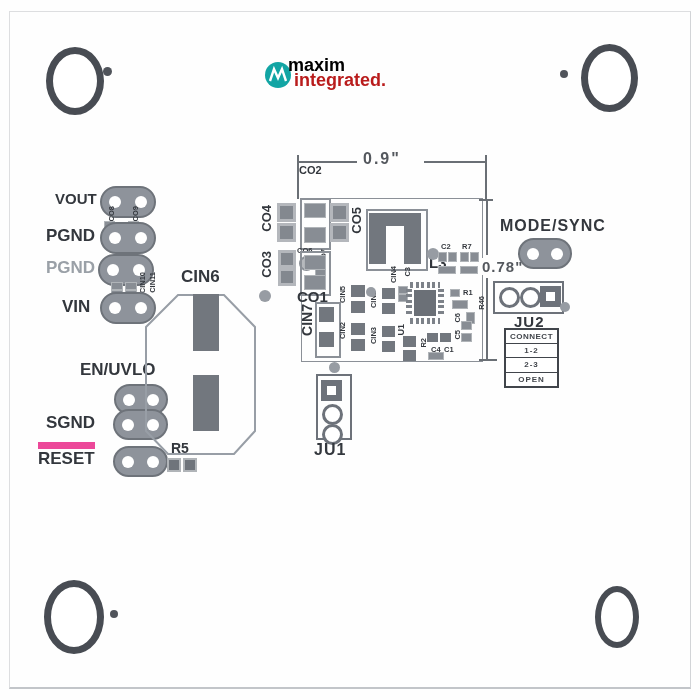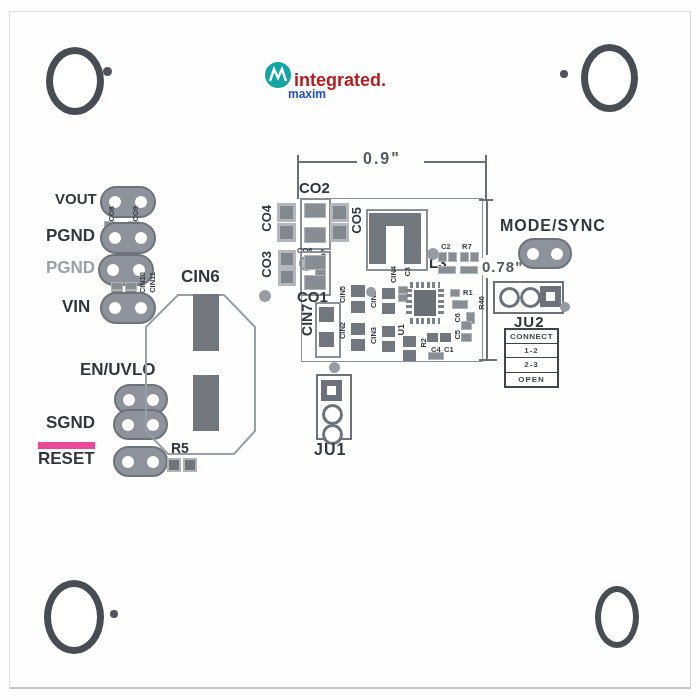--- a/index.html
+++ b/index.html
@@ -51,21 +51,21 @@
   <div class="dot" style="left:560px;top:70px;width:8px;height:8px;"></div>
   <div class="hole" style="left:44px;top:580px;width:46px;height:60px;"></div>
   <div class="dot" style="left:110px;top:610px;width:8px;height:8px;"></div>
   <div class="hole" style="left:595px;top:586px;width:32px;height:50px;border-width:6px;"></div>
 
   <div style="position:absolute;left:262px;top:55px;width:150px;height:42px;">
     <svg width="28" height="28" style="position:absolute;left:2px;top:6px;">
       <circle cx="14" cy="14" r="13" fill="#12a5a4"></circle>
       <path d="M6,20 L10,8 L14,17 L18,8 L22,20" stroke="#fff" stroke-width="2.4" fill="none"></path>
     </svg>
-    <span class="lbl" style="left:26px;top:0px;font-size:12px;color:#1d4ed8;margin-top:32px;">maxim</span>
+    <span class="lbl" style="left:26px;top:0px;font-size:18px;color:#000000;">maxim</span>
     <span class="lbl" style="left:32px;top:15px;font-size:18px;color:#b91c1c;font-weight:600;">integrated.</span>
   </div>
 
 
   <div class="lbl" style="left:55px;top:190px;font-size:15px;">VOUT</div>
   <div class="pad2" style="left:100px;top:186px;width:52px;height:28px;">
       <span class="h l"></span>
       <span class="h r"></span>
     </div>
 
@@ -142,21 +142,21 @@
   <div class="dim" style="left:299px;top:161px;width:58px;height:1.5px;"></div>
   <div class="dim" style="left:424px;top:161px;width:61px;height:1.5px;"></div>
   <div class="dimtxt" style="left:363px;top:150px;font-size:16px;letter-spacing:2px;">0.9"</div>
 
   <div class="dim" style="left:486px;top:200px;width:1.5px;height:55px;"></div>
   <div class="dim" style="left:486px;top:278px;width:1.5px;height:82px;"></div>
   <div class="dim" style="left:479px;top:199px;width:14px;height:1.5px;"></div>
   <div class="dim" style="left:479px;top:359px;width:18px;height:1.5px;"></div>
   <div class="dimtxt" style="left:482px;top:258px;font-size:15px;letter-spacing:1px;background:#fefefe;">0.78"</div>
 
-  <div class="lbl" style="left:299px;top:179px;font-size:15px;">CO2</div>
+  <div class="lbl" style="left:299px;top:164px;font-size:11px;">CO2</div>
   <div class="outl" style="left:300px;top:198px;width:27px;height:48px;"></div>
   <div class="tp" style="left:304px;top:203px;width:20px;height:13px;"></div>
   <div class="tp" style="left:304px;top:227px;width:20px;height:14px;"></div>
 
   <div class="vlbl" style="left:259px;top:205px;font-size:13px;">CO4</div>
   <div class="cp" style="left:277px;top:203px;width:13px;height:13px;"></div>
   <div class="cp" style="left:277px;top:223px;width:13px;height:13px;"></div>
 
   <div class="cp" style="left:330px;top:203px;width:13px;height:13px;"></div>
   <div class="cp" style="left:330px;top:223px;width:13px;height:13px;"></div>

